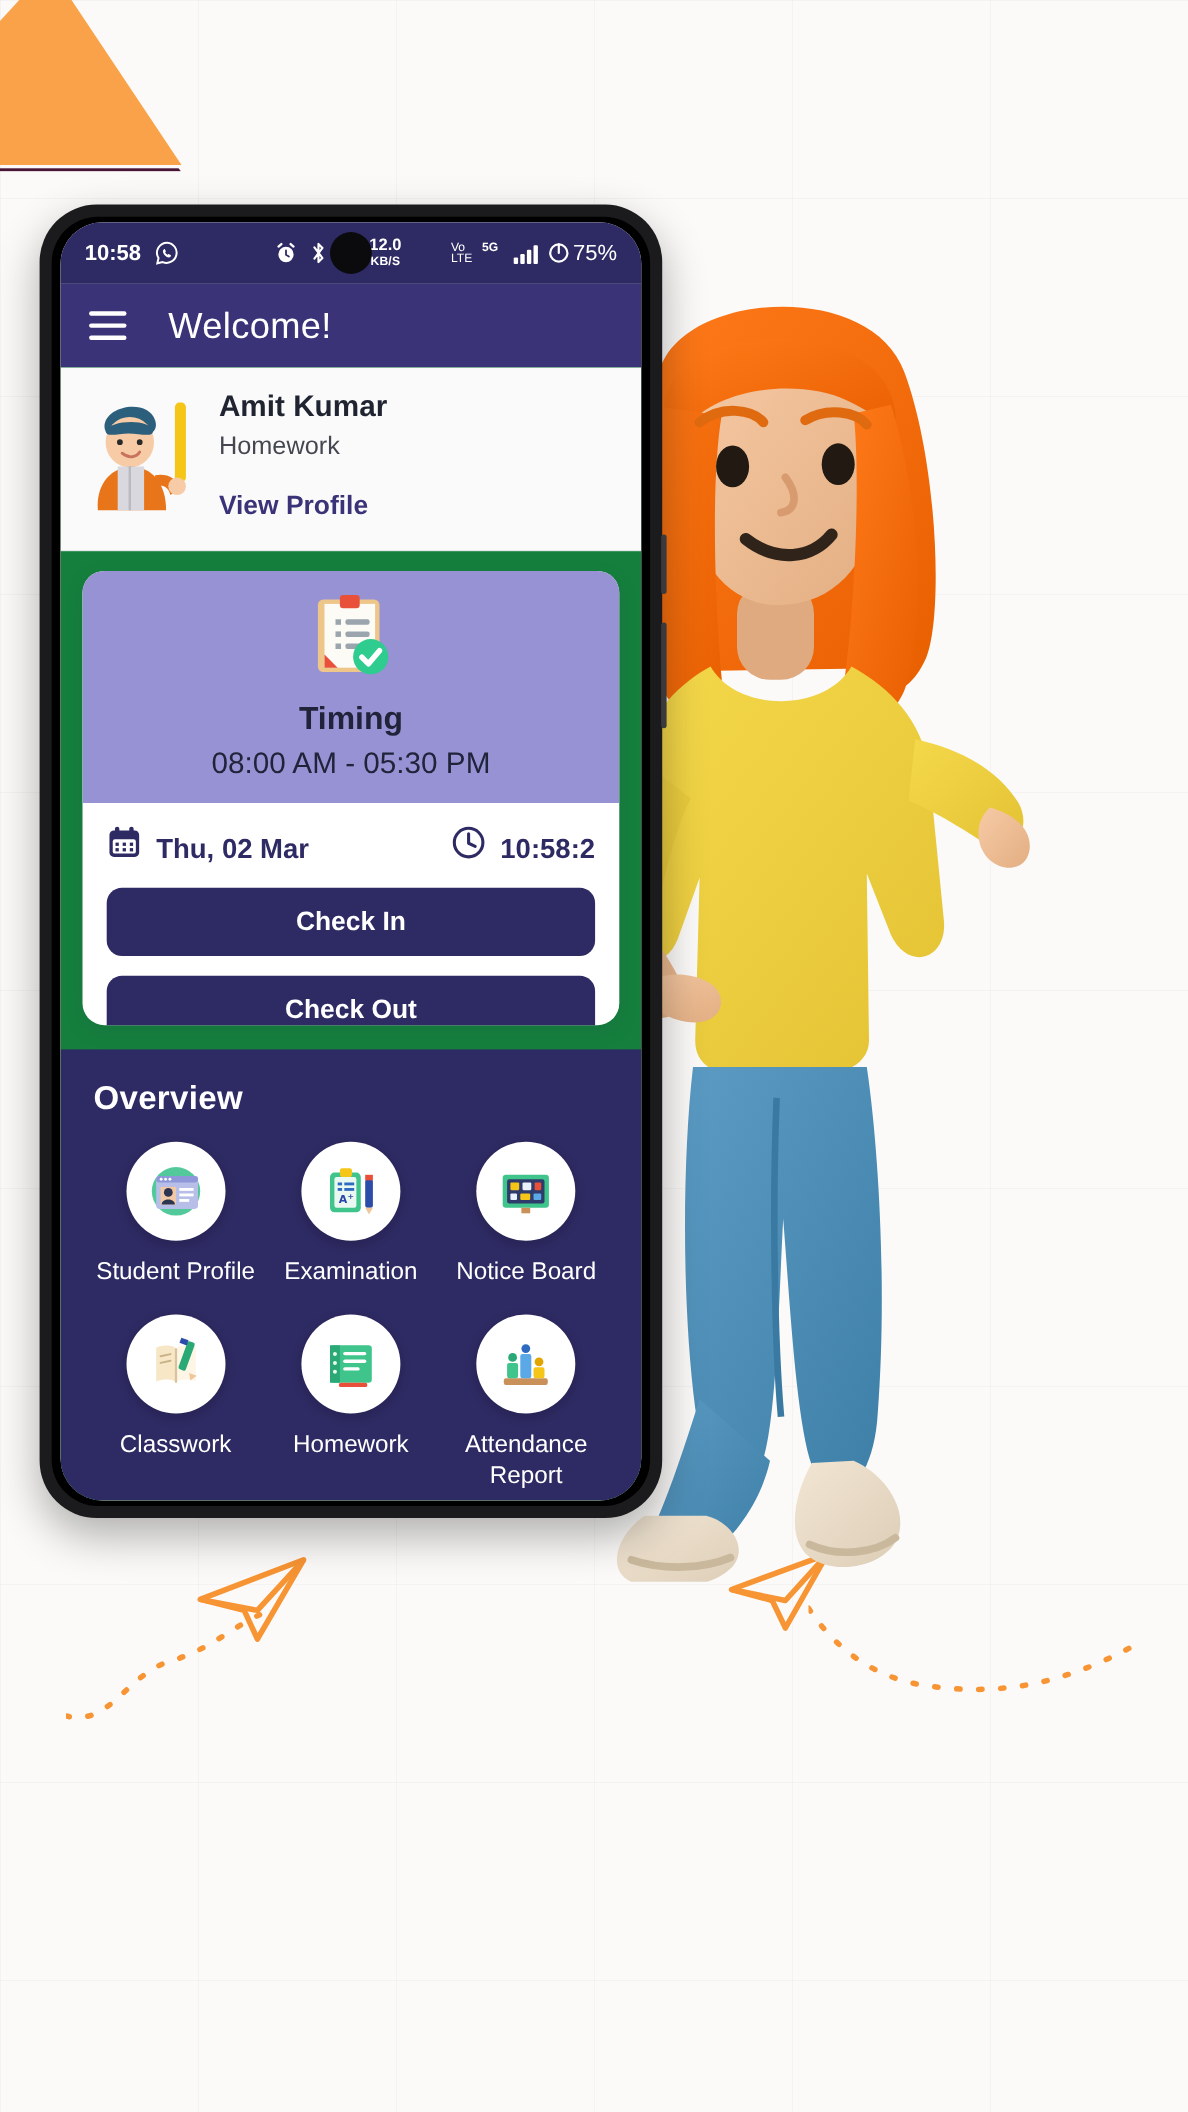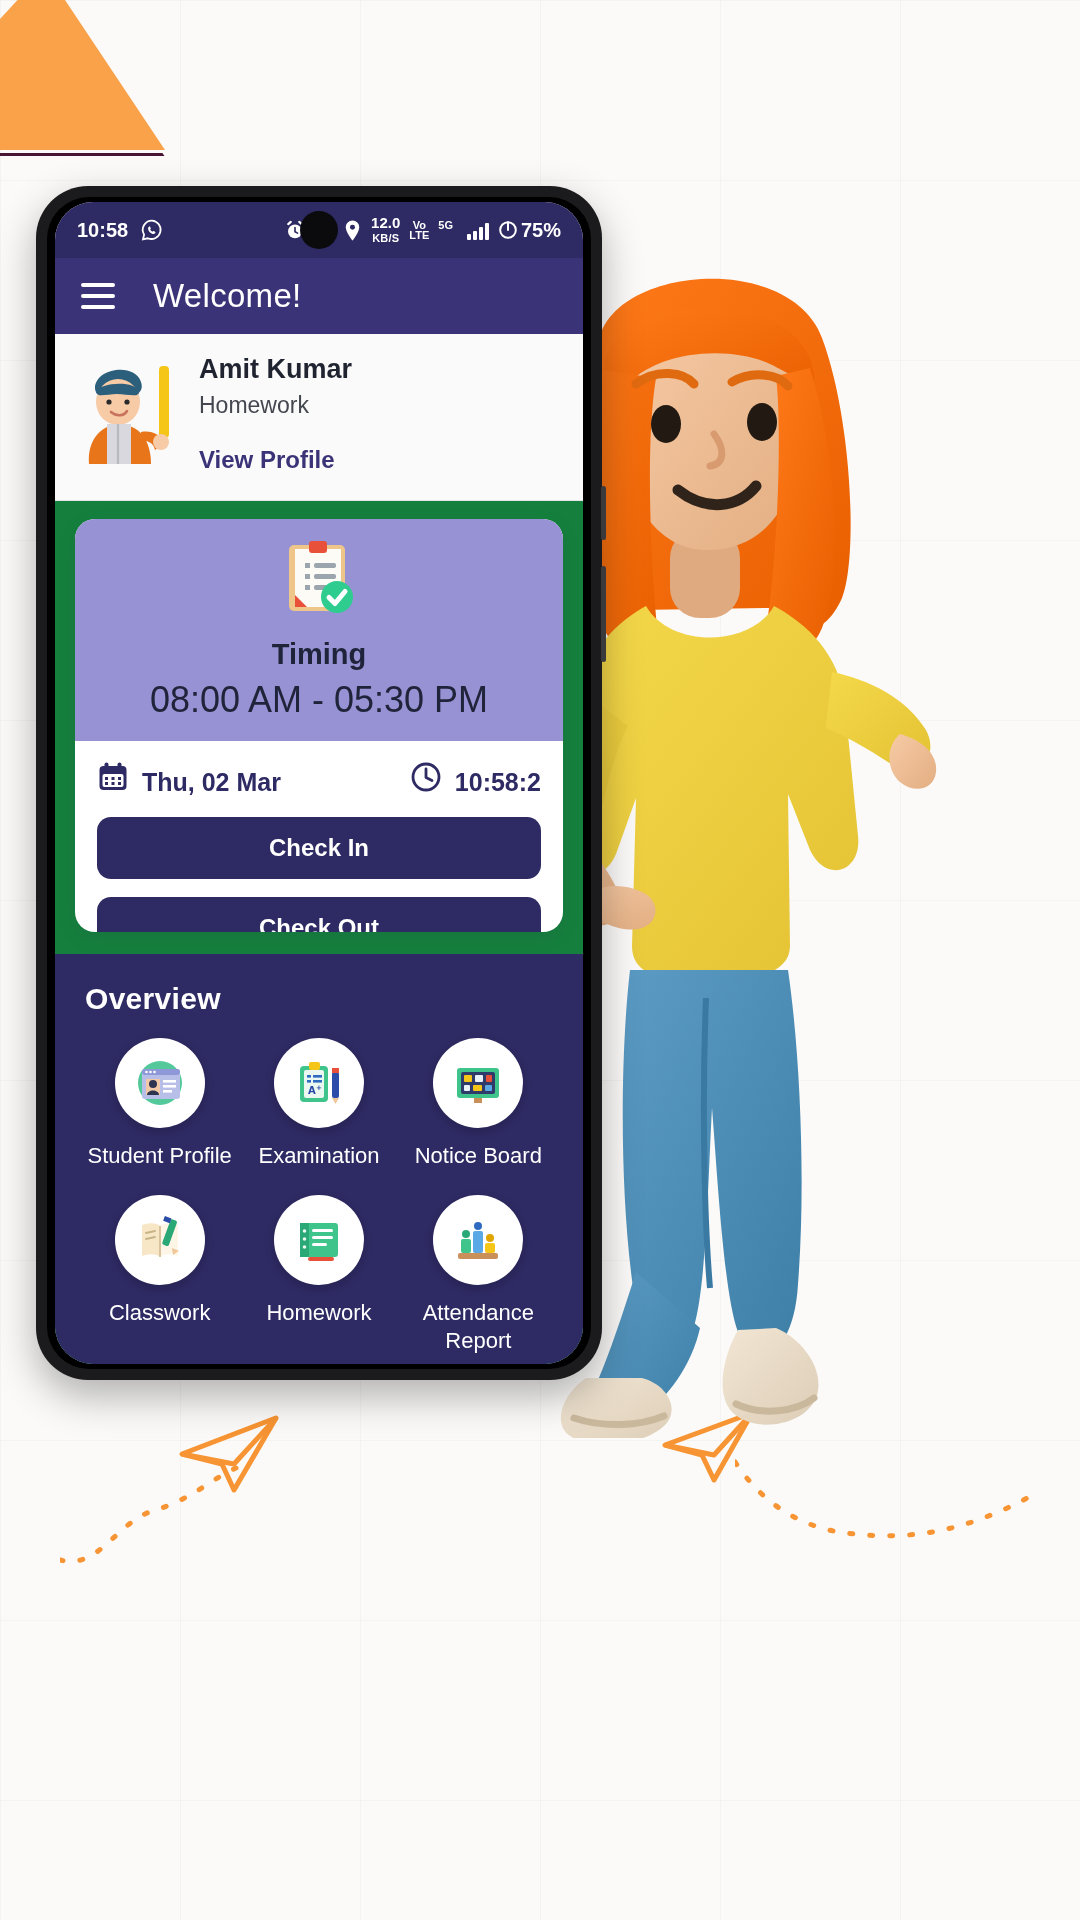--- a/index.html
+++ b/index.html
@@ -81,30 +81,30 @@
   .sb-left{ display:flex; align-items:center; gap:12px; }
   .sb-right{ display:flex; align-items:center; gap:9px; }
   .punch-hole{
     position:absolute; left:50%; transform:translateX(-50%);
     top:9px; width:38px; height:38px; border-radius:50%;
     background:#0B0B0E;
   }
   .sb-icon{ display:inline-flex; align-items:center; }
   .kbs{ line-height:0.95; text-align:center; font-size:15px; font-weight:bold; }
   .kbs .u{ font-size:11px; letter-spacing:0.2px; }
-  .volte{ line-height:0.95; text-align:center; font-size:11px; font-weight:bold; }
+  .volte{ line-height:0.95; font-size:11px; font-weight:normal;margin-left:36px; }
   .fiveg{ display:flex; align-items:flex-end; gap:14px; }
   .fiveg .lab{ font-size:11px; font-weight:bold; line-height:1; margin-bottom:9px;}
   .bars{ display:flex; align-items:flex-end; gap:2px; height:17px; }
   .bars i{ width:4px; background:#fff; border-radius:1px; display:block; }
   .bars i:nth-child(1){height:6px}
   .bars i:nth-child(2){height:9px}
   .bars i:nth-child(3){height:13px}
   .bars i:nth-child(4){height:17px}
-  .batt{ display:flex; align-items:center; gap:3px; font-size:20px; font-weight:bold;}
+  .batt{ display:flex; align-items:center; gap:3px; font-size:20px; font-weight:normal;}
 
   
   .appbar{
     height:76px; background:#3A3377; display:flex; align-items:center;
     gap:38px; padding:0 26px; flex:0 0 auto;
   }
   .hamburger{ width:34px; display:flex; flex-direction:column; gap:7px; cursor:pointer;}
   .hamburger span{ display:block; height:4px; background:#fff; border-radius:2px;}
   .appbar-title{ color:#fff; font-size:33px; letter-spacing:0.3px; }
 
@@ -126,21 +126,21 @@
   .card{
     margin:18px 20px 0 20px; background:#fff; border-radius:20px;
     box-shadow:0 6px 18px rgba(40,30,90,0.10);
     overflow:hidden;
   }
   .timing-top{
     background:#9792D4; padding:20px 0 20px 0; text-align:center;
   }
   .clip-icon{ width:72px; height:76px; margin:0 auto 6px auto; position:relative;}
   .timing-label{ font-size:29px; font-weight:bold; color:#20243A;margin-top:23px; }
-  .timing-range{ font-size:36px; color:#20243A; margin-top:8px; }
+  .timing-range{ font-size:27px; color:#20243A; margin-top:8px; }
   .dt-row{
     display:flex; align-items:center; justify-content:space-between;
     padding:20px 22px 16px 22px;
   }
   .dt-item{ display:flex; align-items:flex-end; gap:13px; }
   .dt-text{ font-size:25px; font-weight:bold; color:#2E2A63; }
   .btn{
     margin:0 22px 18px 22px; height:62px; border-radius:14px; background:#2E2A63;
     color:#fff; font-size:24px; font-weight:bold;
     display:flex; align-items:center; justify-content:center; cursor:pointer;

